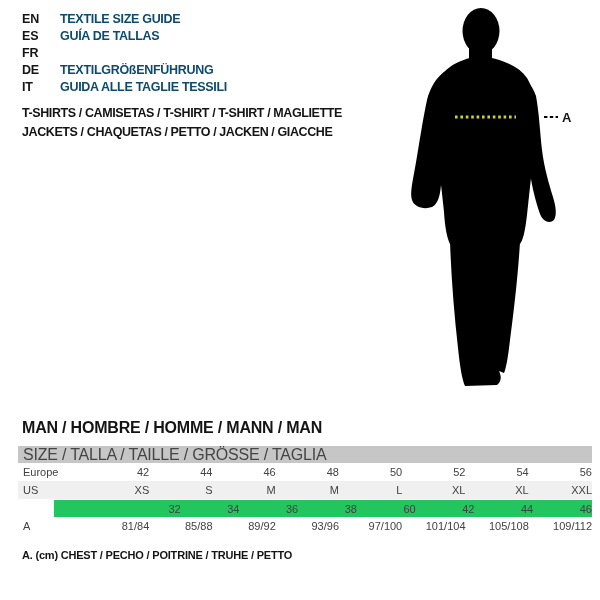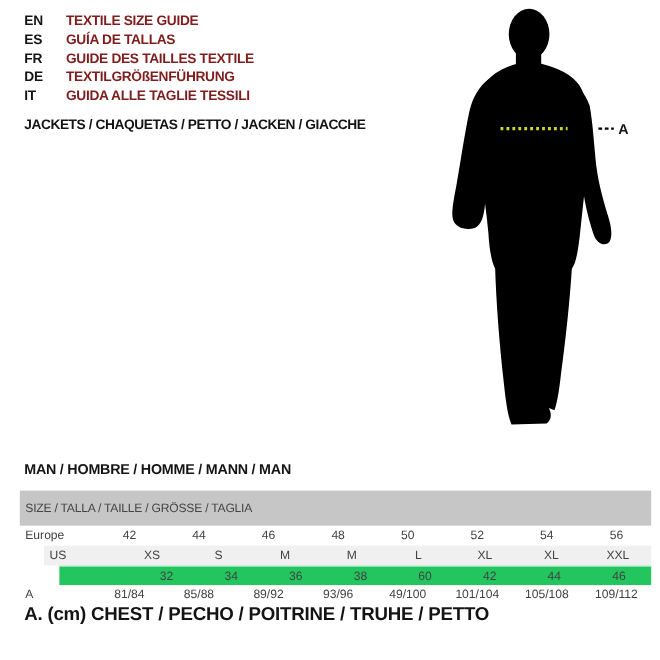--- a/index.html
+++ b/index.html
@@ -10,88 +10,88 @@
     color:#141414;
   }
 
   
   .lang-list { position:absolute; left:22px; top:12px; }
   .lang-row { display:flex; height:17px; align-items:flex-start; }
   .lang-code {
     width:38px; font-weight:bold; font-size:12.5px; letter-spacing:-0.2px; color:#141414;
   }
   .lang-label {
-    font-weight:bold; font-size:12.5px; letter-spacing:-0.3px; color:#7f1d1d; white-space:nowrap;
+    font-weight:bold; font-size:12.5px; letter-spacing:-0.3px; color:#0c4a6e; white-space:nowrap;
   }
 
   
   .categories { position:absolute; left:22px; top:104px; }
   .category-line {
     font-weight:bold; font-size:12.5px; line-height:19px; letter-spacing:-0.4px;
     color:#141414; white-space:nowrap;
   }
 
   
   .figure { position:absolute; left:398px; top:2px; width:185px; height:392px; }
   .figure svg { display:block; }
 
   
   .section-title {
     position:absolute; left:22px; top:419px;
-    font-weight:bold; font-size:13px; letter-spacing:-0.2px; color:#141414;
+    font-weight:bold; font-size:16px; letter-spacing:-0.2px; color:#141414;
   }
 
   
   .size-table { position:absolute; left:18px; top:446px; width:574px; }
   .table-header {
-    height:32px; display:flex; align-items:center; padding-left:5px;
-    font-size:11px; letter-spacing:-0.2px; color:#454545;
+    height:17px; display:flex; align-items:center; padding-left:5px;
+    font-size:16px; letter-spacing:-0.2px; color:#454545;
   }
   .table-row {
     display:grid; grid-template-columns:68px repeat(8, 1fr);
     height:18px; align-items:center;
     font-size:11px; color:#424242;
   }
   .row-sep { border-top:1px solid #ffffff; }
   .row-label { padding-left:5px; text-align:left; white-space:nowrap; }
-  .cell { text-align:center; white-space:nowrap; }
+  .cell { text-align:right; white-space:nowrap; }
 
   
   .footnote {
     position:absolute; left:22px; top:549px;
-    font-weight:bold; font-size:17px; letter-spacing:-0.2px; color:#141414;
+    font-weight:bold; font-size:11px; letter-spacing:-0.2px; color:#141414;
   }
 </style>
 </head>
 <body>
 
 <div class="lang-list">
   <div class="lang-row">
     <span class="lang-code">EN</span>
     <span class="lang-label">TEXTILE SIZE GUIDE</span>
   </div>
   <div class="lang-row">
     <span class="lang-code">ES</span>
     <span class="lang-label">GUÍA DE TALLAS</span>
   </div>
   <div class="lang-row">
     <span class="lang-code">FR</span>
-    <span class="lang-label">GUIDE DES TAILLES TEXTILE</span>
   </div>
   <div class="lang-row">
     <span class="lang-code">DE</span>
     <span class="lang-label">TEXTILGRÖßENFÜHRUNG</span>
   </div>
   <div class="lang-row">
     <span class="lang-code">IT</span>
     <span class="lang-label">GUIDA ALLE TAGLIE TESSILI</span>
   </div>
 </div>
 
 <div class="categories">
+  <div class="category-line">T-SHIRTS / CAMISETAS / T-SHIRT / T-SHIRT / MAGLIETTE</div>
   <div class="category-line">JACKETS / CHAQUETAS / PETTO / JACKEN / GIACCHE</div>
 </div>
 
 <div class="figure">
   <svg width="185" height="392" viewBox="398 2 185 392" xmlns="http://www.w3.org/2000/svg">
     <g fill="#000000">
 
       <ellipse cx="481" cy="31" rx="18.5" ry="23"></ellipse>
 
       <rect x="469" y="44" width="23" height="20"></rect>
@@ -137,21 +137,21 @@
     <span class="cell">42</span>
     <span class="cell">44</span>
     <span class="cell">46</span>
     <span class="cell">48</span>
     <span class="cell">50</span>
     <span class="cell">52</span>
     <span class="cell">54</span>
     <span class="cell">56</span>
   </div>
 
-  <div class="table-row" style="background:#f0f0f0;margin-left:22px;">
+  <div class="table-row" style="background:#f0f0f0;">
     <span class="row-label">US</span>
     <span class="cell">XS</span>
     <span class="cell">S</span>
     <span class="cell">M</span>
     <span class="cell">M</span>
     <span class="cell">L</span>
     <span class="cell">XL</span>
     <span class="cell">XL</span>
     <span class="cell">XXL</span>
   </div>
@@ -167,20 +167,20 @@
     <span class="cell">44</span>
     <span class="cell">46</span>
   </div>
 
   <div class="table-row" style="background:#ffffff;">
     <span class="row-label">A</span>
     <span class="cell">81/84</span>
     <span class="cell">85/88</span>
     <span class="cell">89/92</span>
     <span class="cell">93/96</span>
-    <span class="cell">49/100</span>
+    <span class="cell">97/100</span>
     <span class="cell">101/104</span>
     <span class="cell">105/108</span>
     <span class="cell">109/112</span>
   </div>
 </div>
 
 <div class="footnote">A. (cm) CHEST / PECHO / POITRINE / TRUHE / PETTO</div>
 
 </body></html>

